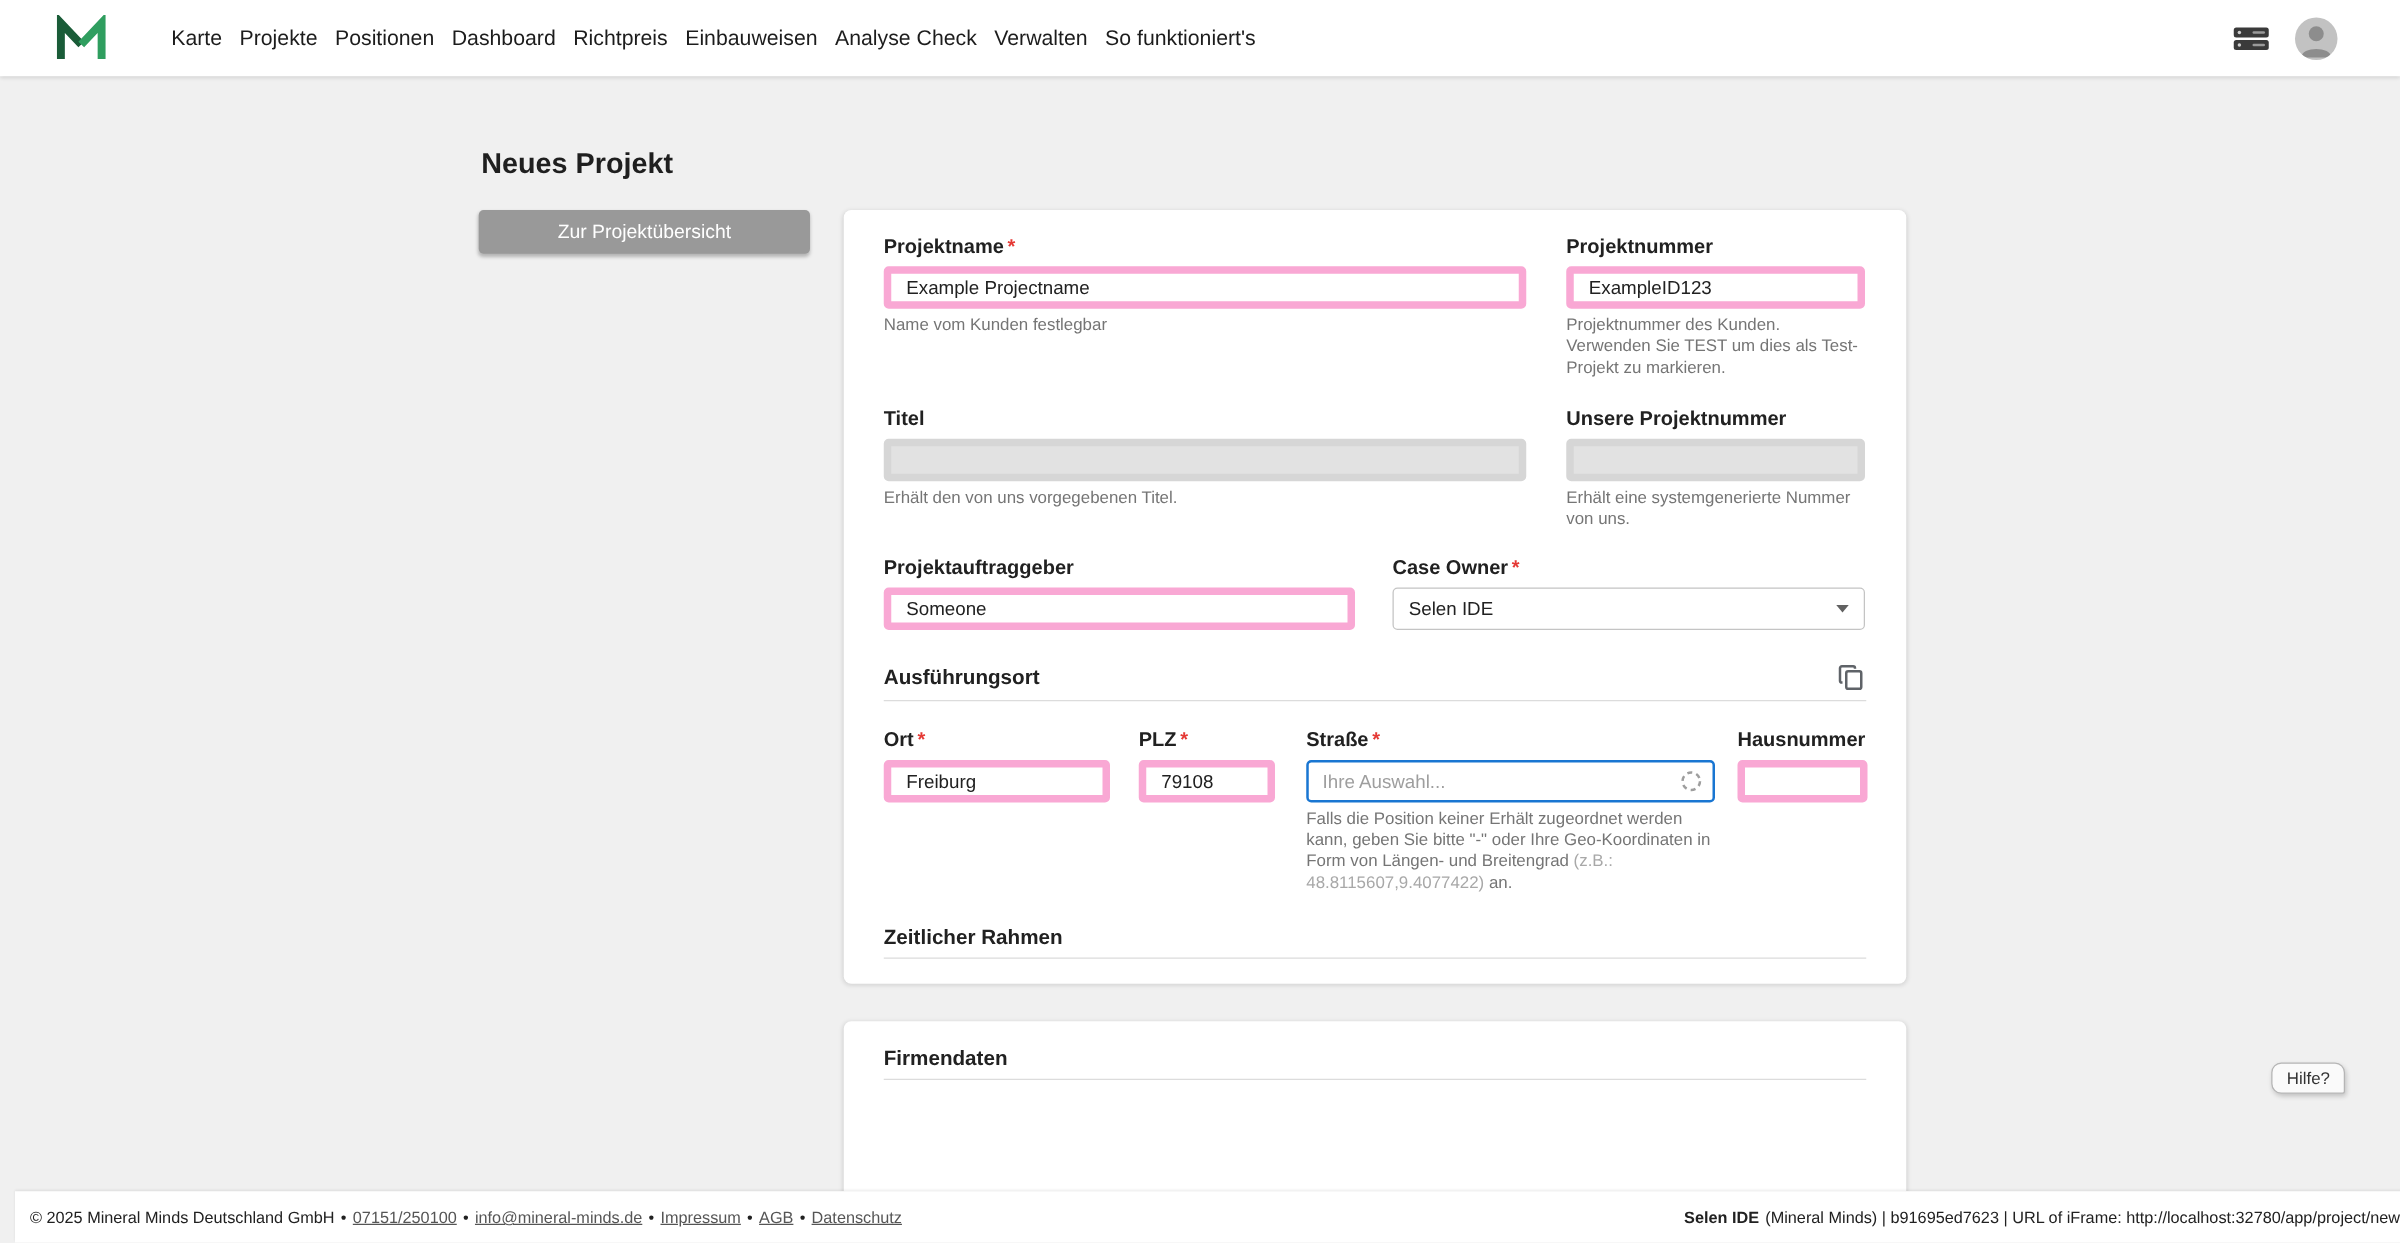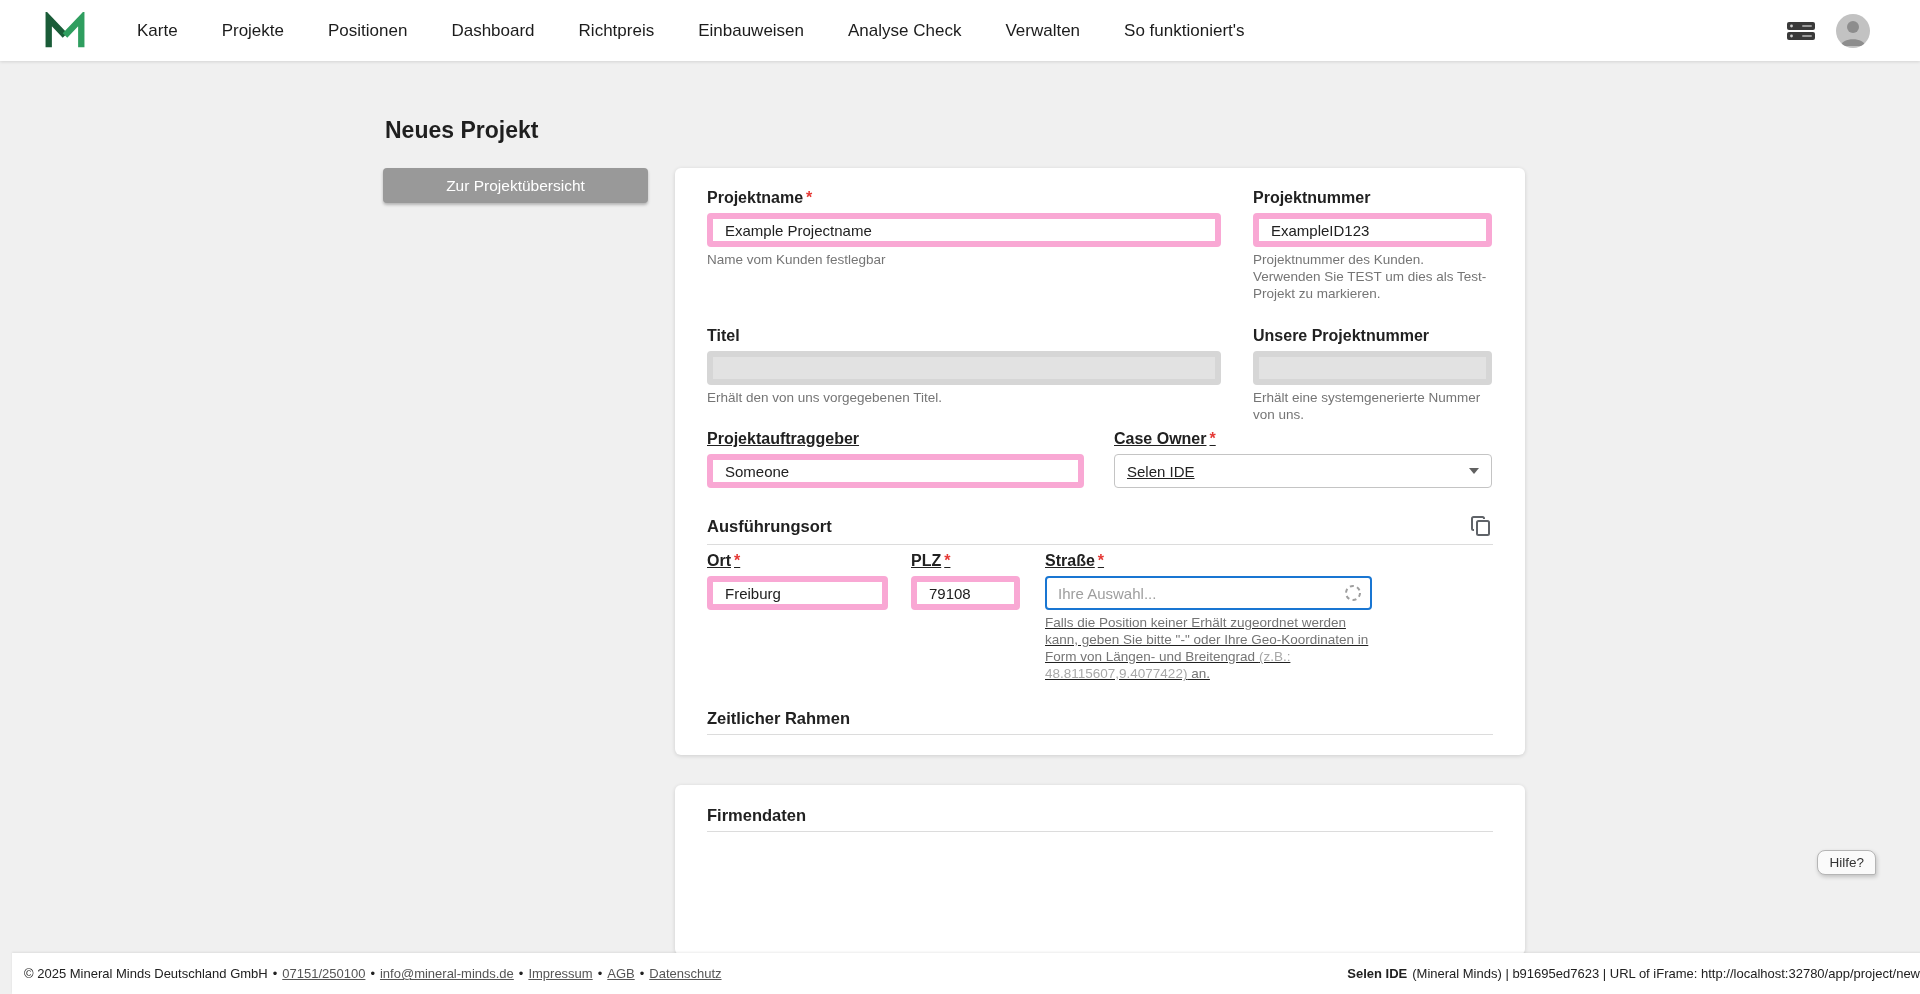--- a/index.html
+++ b/index.html
@@ -9,21 +9,21 @@
     font-family:"Liberation Sans", sans-serif;
     background:#f0f0f0; color:#212121;
   }
 
   
   .navbar {
     height:61px; background:#ffffff; display:flex; align-items:center;
     box-shadow:0 1px 3px rgba(0,0,0,0.12); position:relative; z-index:20;
   }
   .logo-wrap { margin-left:45px; display:flex; align-items:center; cursor:pointer; }
-  .nav-links { display:flex; align-items:center; margin-left:52px; gap:44px; }
+  .nav-links { display:flex; align-items:center; margin-left:52px; gap:14px; }
   .nav-link { font-size:17px; color:#1c1c1c; cursor:pointer; text-decoration:none; white-space:nowrap; }
   .nav-right { margin-left:auto; margin-right:50px; display:flex; align-items:center; gap:20px; }
   .icon-btn { background:none; border:none; padding:0; cursor:pointer; display:flex; align-items:center; }
   .avatar-circle {
     width:34px; height:34px; border-radius:50%; background:#c2c2c2;
     display:flex; align-items:flex-end; justify-content:center; overflow:hidden;
   }
 
   
   .main { position:relative; height:892px; overflow:hidden; }
@@ -51,21 +51,21 @@
   .w-514 { width:514px; flex-shrink:0; }
   .w-239 { width:239px; flex-shrink:0; }
   .w-377 { width:377px; flex-shrink:0; }
   .w-378 { width:378px; flex-shrink:0; }
   .w-181 { width:181px; flex-shrink:0; margin-right:23px; }
   .w-109 { width:109px; flex-shrink:0; margin-right:25px; }
   .w-327 { width:327px; flex-shrink:0; margin-right:18px; }
   .w-104 { width:104px; flex-shrink:0; }
 
   .mt-24 { margin-top:24px; }
-  .mt-22 { margin-top:6px;text-decoration:underline; }
+  .mt-22 { margin-top:22px; }
   .mt-26 { margin-top:26px; }
 
   .field-label { display:block; font-size:16px; font-weight:600; color:#212121; margin-bottom:5px; line-height:20px; }
   .req { color:#e53935; margin-left:3px; font-weight:600; }
 
   .text-input {
     width:100%; height:34px; border:6px solid #f9a8d4; border-radius:4px;
     padding:0 12px; font-size:15px; color:#212121; background:#ffffff;
     font-family:inherit; outline:none;
   }
@@ -236,20 +236,24 @@
           <div class="w-327">
             <label class="field-label"><span>Straße</span><span class="req">*</span></label>
             <div class="input-wrap">
               <input class="text-input is-focused" type="text" placeholder="Ihre Auswahl..." style="">
               <svg class="spinner" viewBox="0 0 18 18">
                 <circle cx="9" cy="9" r="7" fill="none" stroke="#9e9e9e" stroke-width="2" stroke-dasharray="4 3.4"></circle>
               </svg>
             </div>
             <div class="helper"><span>Falls die Position keiner Erhält zugeordnet werden kann, geben Sie bitte "-" oder Ihre Geo-Koordinaten in Form von Längen- und Breitengrad </span><span class="dim">(z.B.: 48.8115607,9.4077422)</span><span> an.</span></div>
           </div>
+          <div class="w-104">
+            <label class="field-label"><span>Hausnummer</span></label>
+            <input class="text-input" type="text" value="" style="">
+          </div>
         </div>
 
         <div class="section-head mt-26">
           <span class="section-title">Zeitlicher Rahmen</span>
         </div>
 
 
       </div>
     </div>
 

